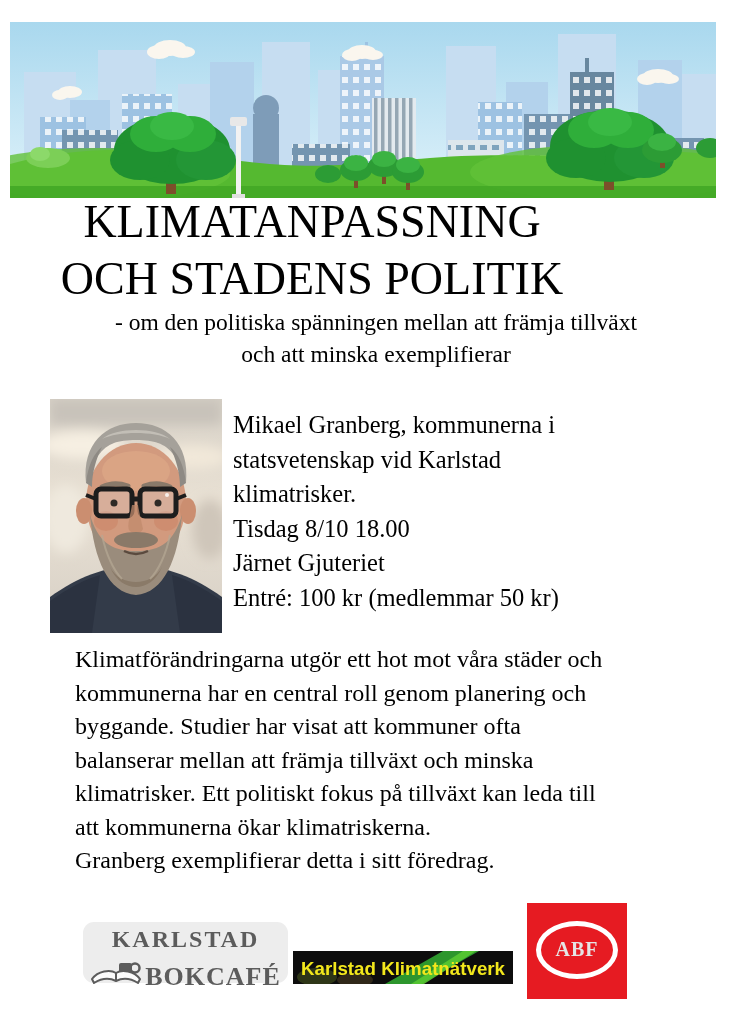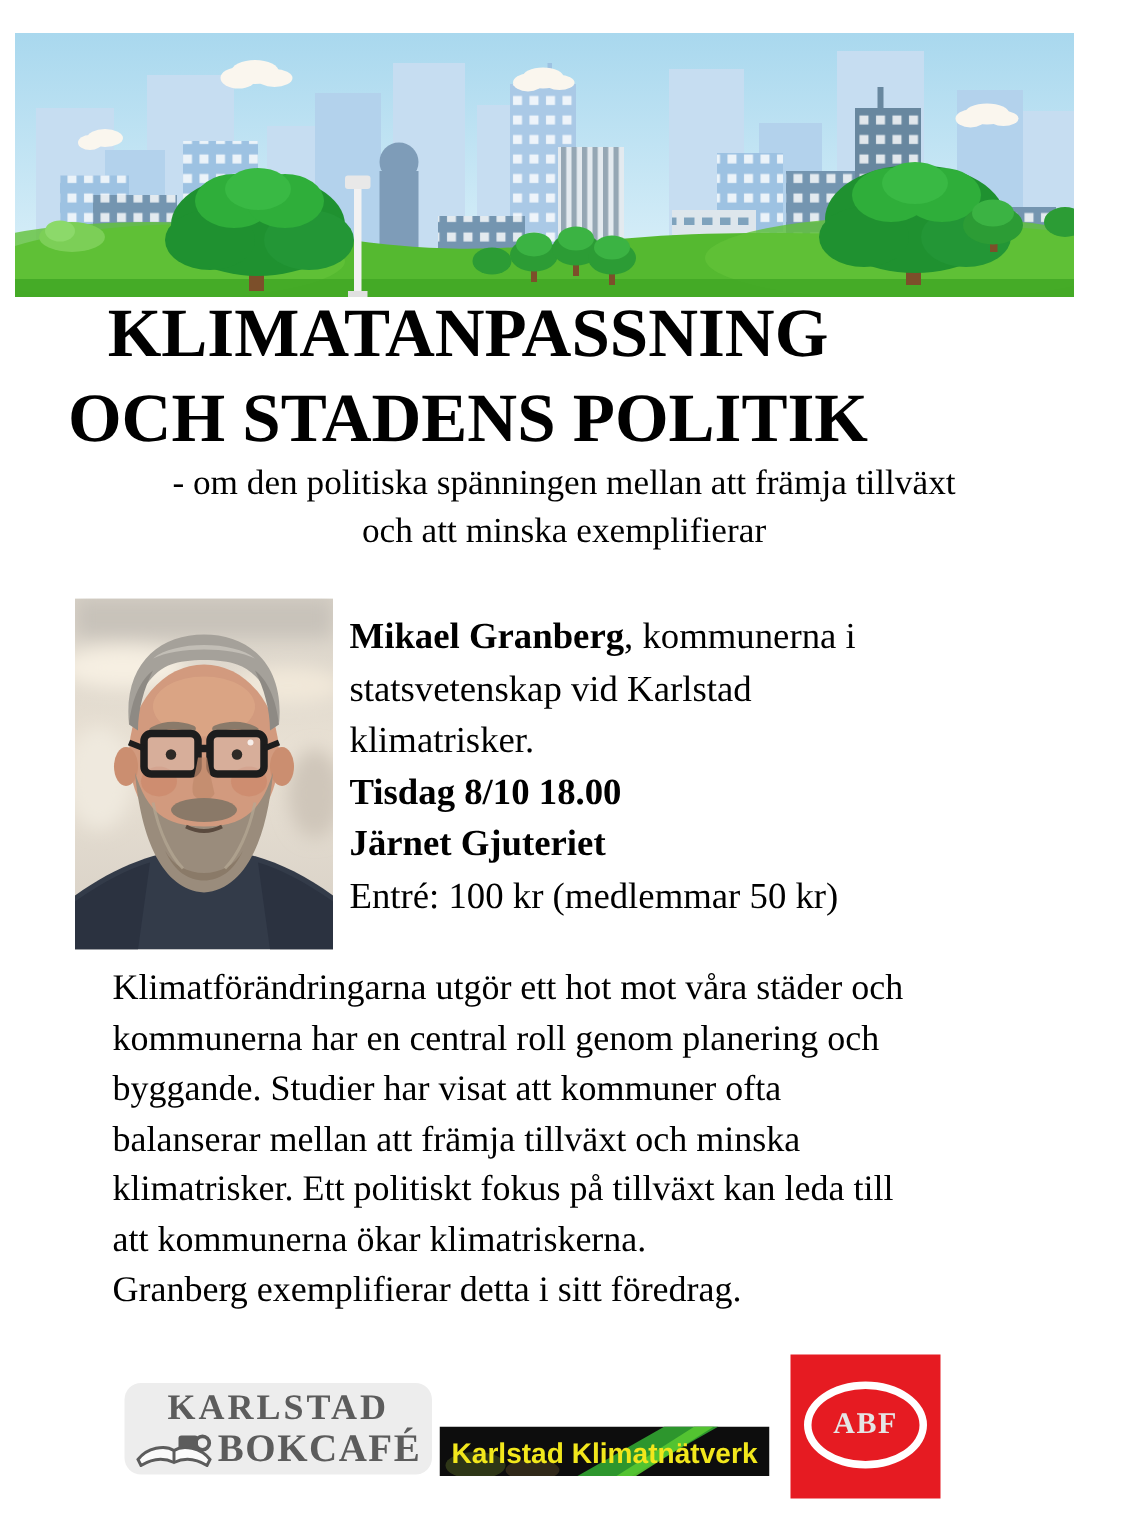--- a/index.html
+++ b/index.html
@@ -1,42 +1,42 @@
 <!DOCTYPE html>
 <html><head>
 <meta charset="utf-8">
 <style>
   html,body{margin:0;padding:0;background:#fff;}
   .page{position:relative;width:752px;height:1023px;background:#ffffff;overflow:hidden;
         font-family:"Liberation Serif","DejaVu Serif",serif;color:#000;}
-  .b{font-weight:bold;}
+  .b{font-weight:normal;}
 
   
   .skyline{position:absolute;left:10px;top:22px;width:706px;height:176px;}
 
   
   .title{position:absolute;left:0;top:193px;width:624px;text-align:center;
-         font-weight:bold;font-size:46px;line-height:57px;white-space:pre-line;letter-spacing:0px;}
+         font-weight:normal;font-size:46px;line-height:57px;white-space:pre-line;letter-spacing:0px;}
   .subtitle{position:absolute;left:0;top:306px;width:752px;text-align:center;
             font-size:23.5px;line-height:32px;white-space:pre-line;}
 
   
   .photo{position:absolute;left:50px;top:399px;width:172px;height:234px;}
   .details{position:absolute;left:233px;top:408px;width:480px;font-size:24.5px;line-height:34.5px;}
 
   
   .bodytext{position:absolute;left:75px;top:643px;width:645px;
             font-size:24px;line-height:33.5px;white-space:pre-line;}
 
   
   .bokcafe{position:absolute;left:83px;top:922px;width:205px;height:61px;background:#ededed;
            color:#5c5c5c;text-align:center;border-radius:11px;}
   .bokcafe .l1{font-size:24px;font-weight:bold;letter-spacing:2px;line-height:26px;margin-top:4px;}
   .bokcafe .l2{display:flex;align-items:center;justify-content:center;gap:3px;line-height:28px;}
-  .bokcafe .l2 .txt{font-size:26px;font-weight:bold;letter-spacing:1px;}
+  .bokcafe .l2 .txt{font-size:26px;font-weight:bold;letter-spacing:1px;margin-top:11px;}
 
   .klimat{position:absolute;left:293px;top:951px;width:220px;height:33px;}
 
   .abf{position:absolute;left:527px;top:903px;width:100px;height:96px;background:#e61b22;}
   .abf .oval{position:absolute;left:9px;top:18px;width:82px;height:58px;border:5px solid #fff;
              border-radius:50%;box-sizing:border-box;display:flex;align-items:center;justify-content:center;}
   .abf .txt{color:#e5e5e5;font-weight:bold;font-size:20px;letter-spacing:1px;padding-bottom:2px;}
 </style>
 </head>
 <body>

